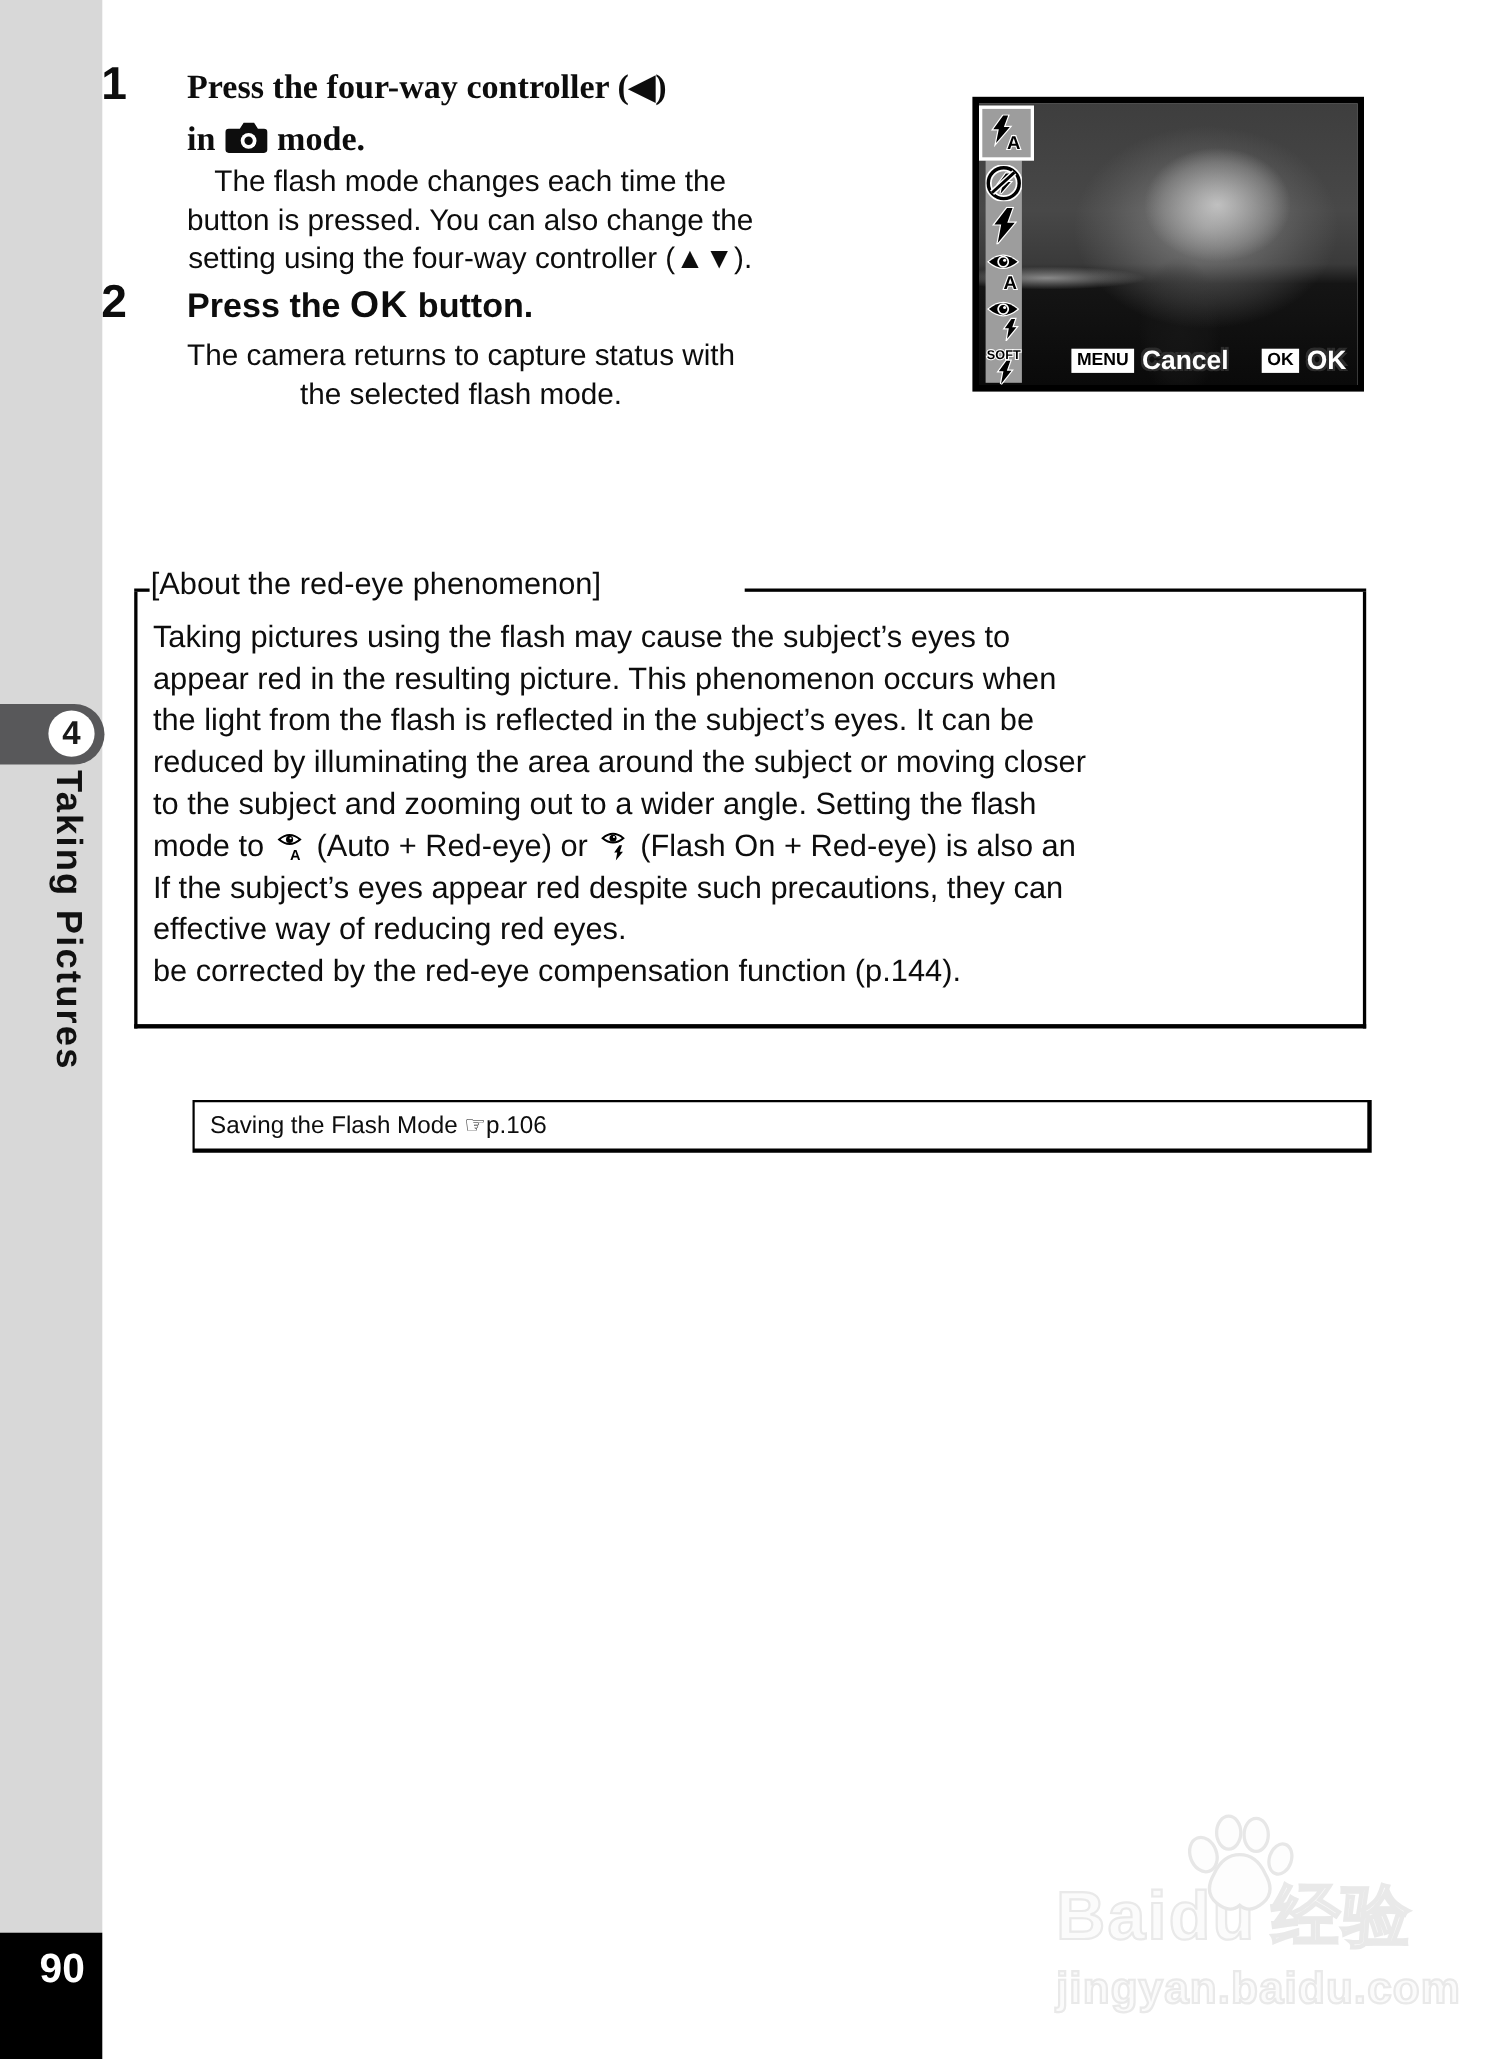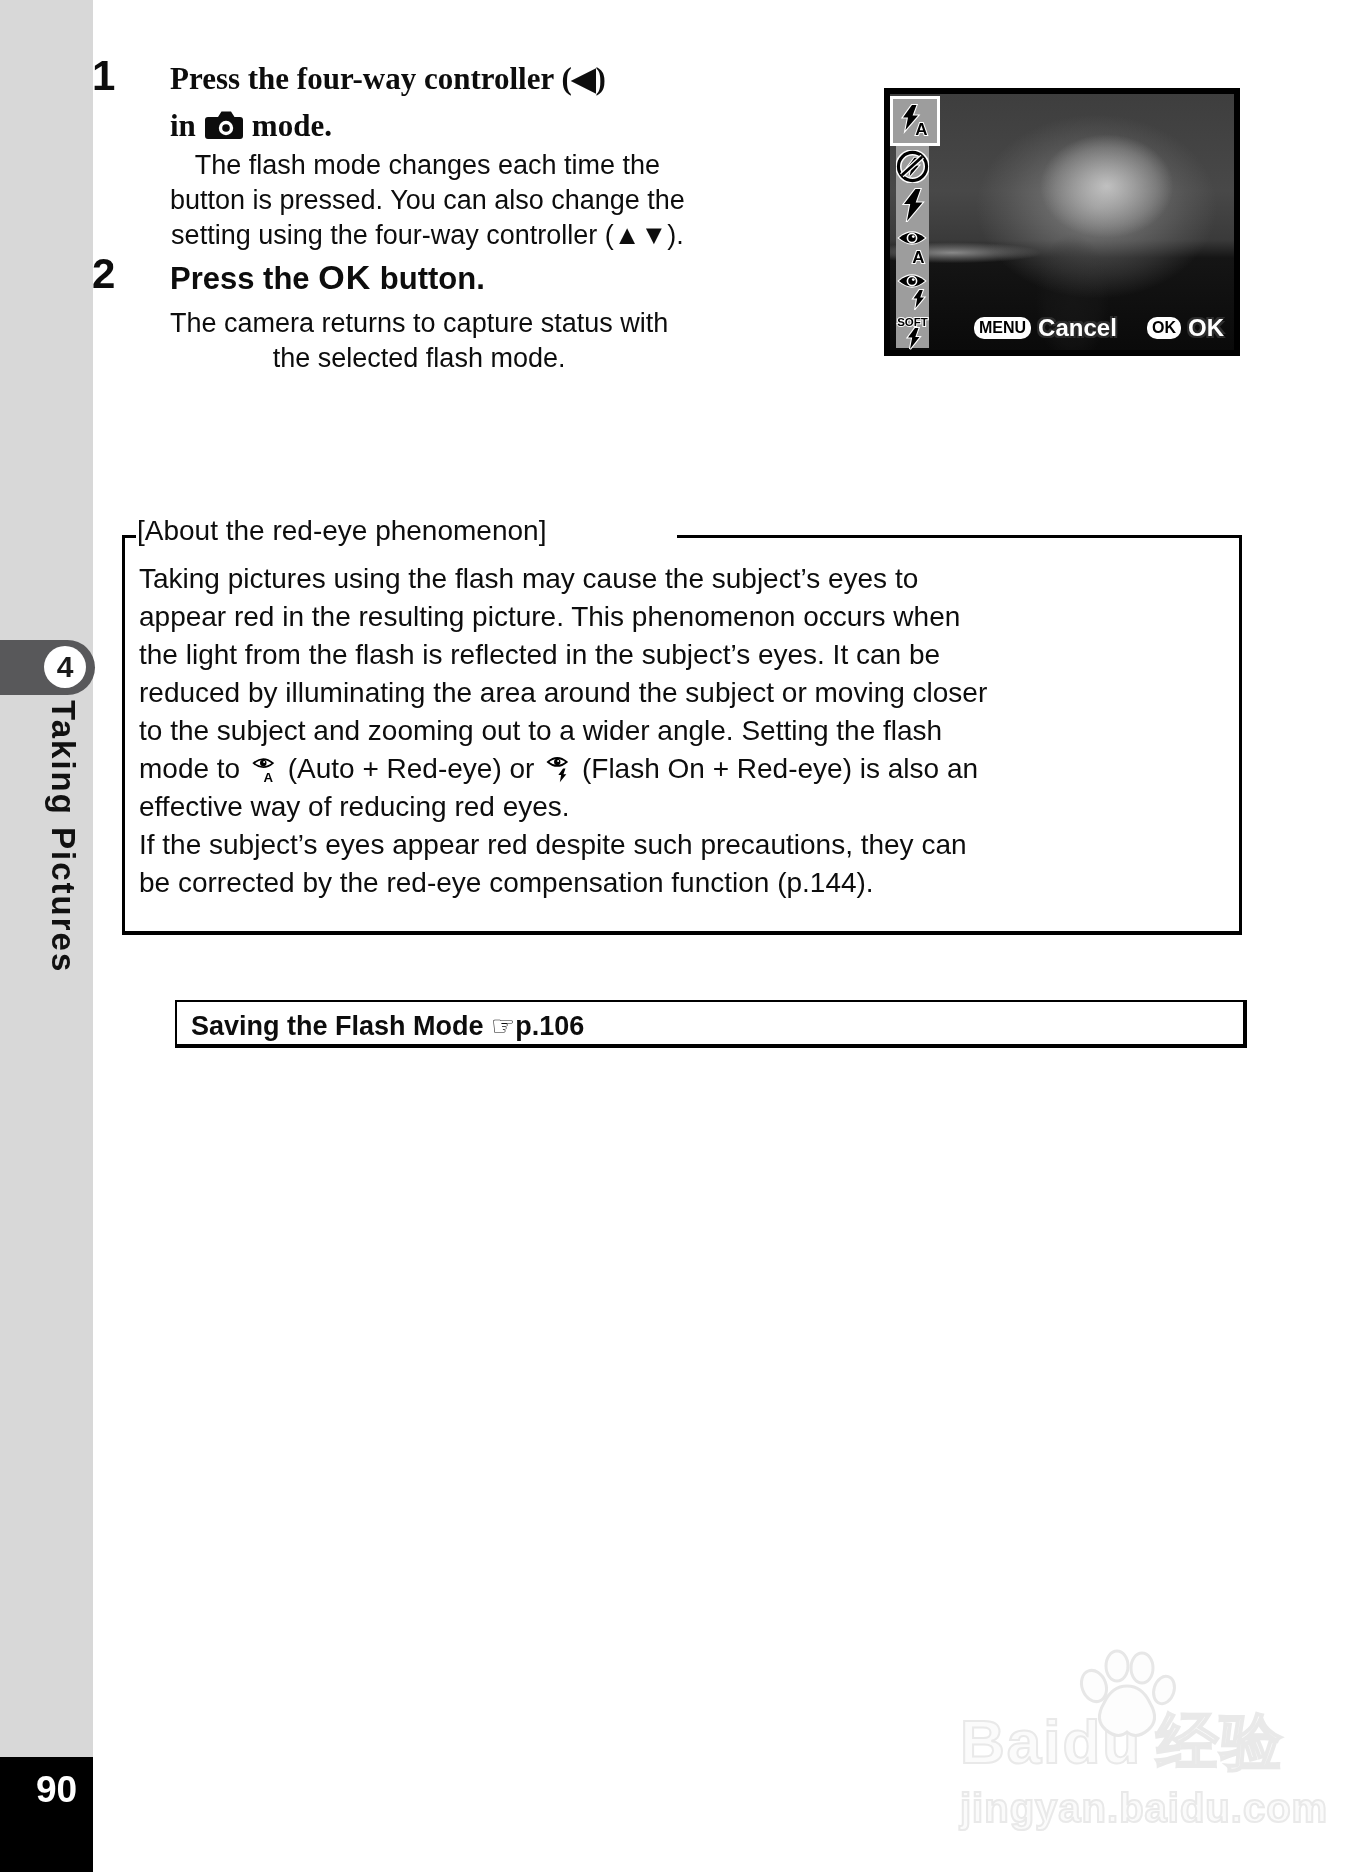--- a/index.html
+++ b/index.html
@@ -54,21 +54,21 @@
   .lcd-icons{position:absolute;left:6px;top:56px;width:33px;display:flex;flex-direction:column;align-items:center;gap:5px;}
   .gl{paint-order:stroke;stroke:#fff;stroke-width:2.2px;fill:#000;}
   .glt{paint-order:stroke;stroke:#fff;stroke-width:2px;fill:#000;font-weight:bold;font-family:"Liberation Sans","DejaVu Sans",sans-serif;}
   .lcd-title{
     position:absolute;left:40px;right:0;top:78px;text-align:center;
     color:#fff;font-size:26px;font-weight:bold;line-height:31px;
     text-shadow:-2px -2px 0 #2c2c2c,2px -2px 0 #2c2c2c,-2px 2px 0 #2c2c2c,2px 2px 0 #2c2c2c;
   }
   .lcd-bottom{position:absolute;left:84px;right:10px;bottom:8px;display:flex;align-items:center;}
   .key-box{
-    background:#fff;color:#000;font-weight:bold;border-radius:10px;
+    background:#fff;color:#000;font-weight:bold;border-radius:0;
     padding:1px 5px;font-size:16px;line-height:20px;
   }
   .lcd-label{
     color:#fff;font-size:24px;font-weight:bold;margin-left:7px;
     text-shadow:-2px -2px 0 #2c2c2c,2px -2px 0 #2c2c2c,-2px 2px 0 #2c2c2c,2px 2px 0 #2c2c2c;
   }
   .flexgap{flex:1;}
   
   .note-box{
     position:absolute;left:122px;top:538px;width:1120px;height:397px;box-sizing:border-box;
@@ -77,21 +77,21 @@
   .note-box::before{content:"";position:absolute;top:-3px;left:-3px;width:14px;border-top:3px solid #000;}
   .note-topline{position:absolute;top:-3px;left:552px;right:-3px;border-top:3px solid #000;}
   .note-title{position:absolute;top:-22px;left:12px;font-size:28px;line-height:30px;white-space:nowrap;text-align:center;}
   .note-text{padding:22px 14px 0 14px;font-size:28px;line-height:38px;}
   .inline-eye{vertical-align:-5px;margin:0 3px;}
   
   .ref-box{
     position:absolute;left:175px;top:1000px;width:1072px;height:48px;box-sizing:border-box;
     border:solid #000;border-width:2px 4px 4px 2px;
   }
-  .ref-box span{display:block;padding:8px 0 0 14px;font-size:27px;font-weight:bold;}
+  .ref-box span{display:block;padding:8px 0 0 14px;font-size:22px;}
   
   .watermark{position:absolute;left:960px;top:1700px;color:#fbfbfb;-webkit-text-stroke:2px #e9e9e9;}
   .wm-row1{font-size:62px;font-weight:bold;letter-spacing:2px;white-space:nowrap;}
   .wm-cn{margin-left:14px;}
   .wm-row2{font-size:40px;font-weight:bold;margin-top:2px;letter-spacing:1px;}
   .wm-paw{position:absolute;left:112px;top:-52px;}
   .wm-paw ellipse,.wm-paw path{fill:#fdfdfd;stroke:#e7e7e7;stroke-width:3;}
 </style>
 </head>
 <body>
@@ -194,22 +194,22 @@
             <circle cx="15" cy="11" r="4.4" fill="#000"></circle>
             <circle cx="16.2" cy="9.6" r="1.3" fill="#fff"></circle>
             <text x="22" y="37" font-size="18" font-weight="bold" text-anchor="middle" fill="#000">A</text>
           </svg><span> (Auto + Red-eye) or </span><svg class="inline-eye" width="26" height="29" viewBox="0 0 32 40">
             <path d="M2 11 Q15 0 28 11 Q15 22 2 11 Z" fill="#fff" stroke="#000" stroke-width="2.4"></path>
             <circle cx="15" cy="11" r="4.4" fill="#000"></circle>
             <circle cx="16.2" cy="9.6" r="1.3" fill="#fff"></circle>
             <path d="M23 20 L16.5 29 h3.8 L18.5 39 L27.5 28 h-4 L26.3 20 Z" fill="#000"></path>
           </svg><span> (Flash On + Red-eye) is also an</span>
       </div>
+      <div>If the subject’s eyes appear red despite such precautions, they can</div>
       <div>effective way of reducing red eyes.</div>
-      <div>If the subject’s eyes appear red despite such precautions, they can</div>
       <div>be corrected by the red-eye compensation function (p.144).</div>
     </div>
   </div>
 
   <div class="ref-box">
     <span>Saving the Flash Mode ☞p.106</span>
   </div>
 
   <div class="watermark">
     <svg class="wm-paw" width="110" height="100" viewBox="0 0 110 100">

